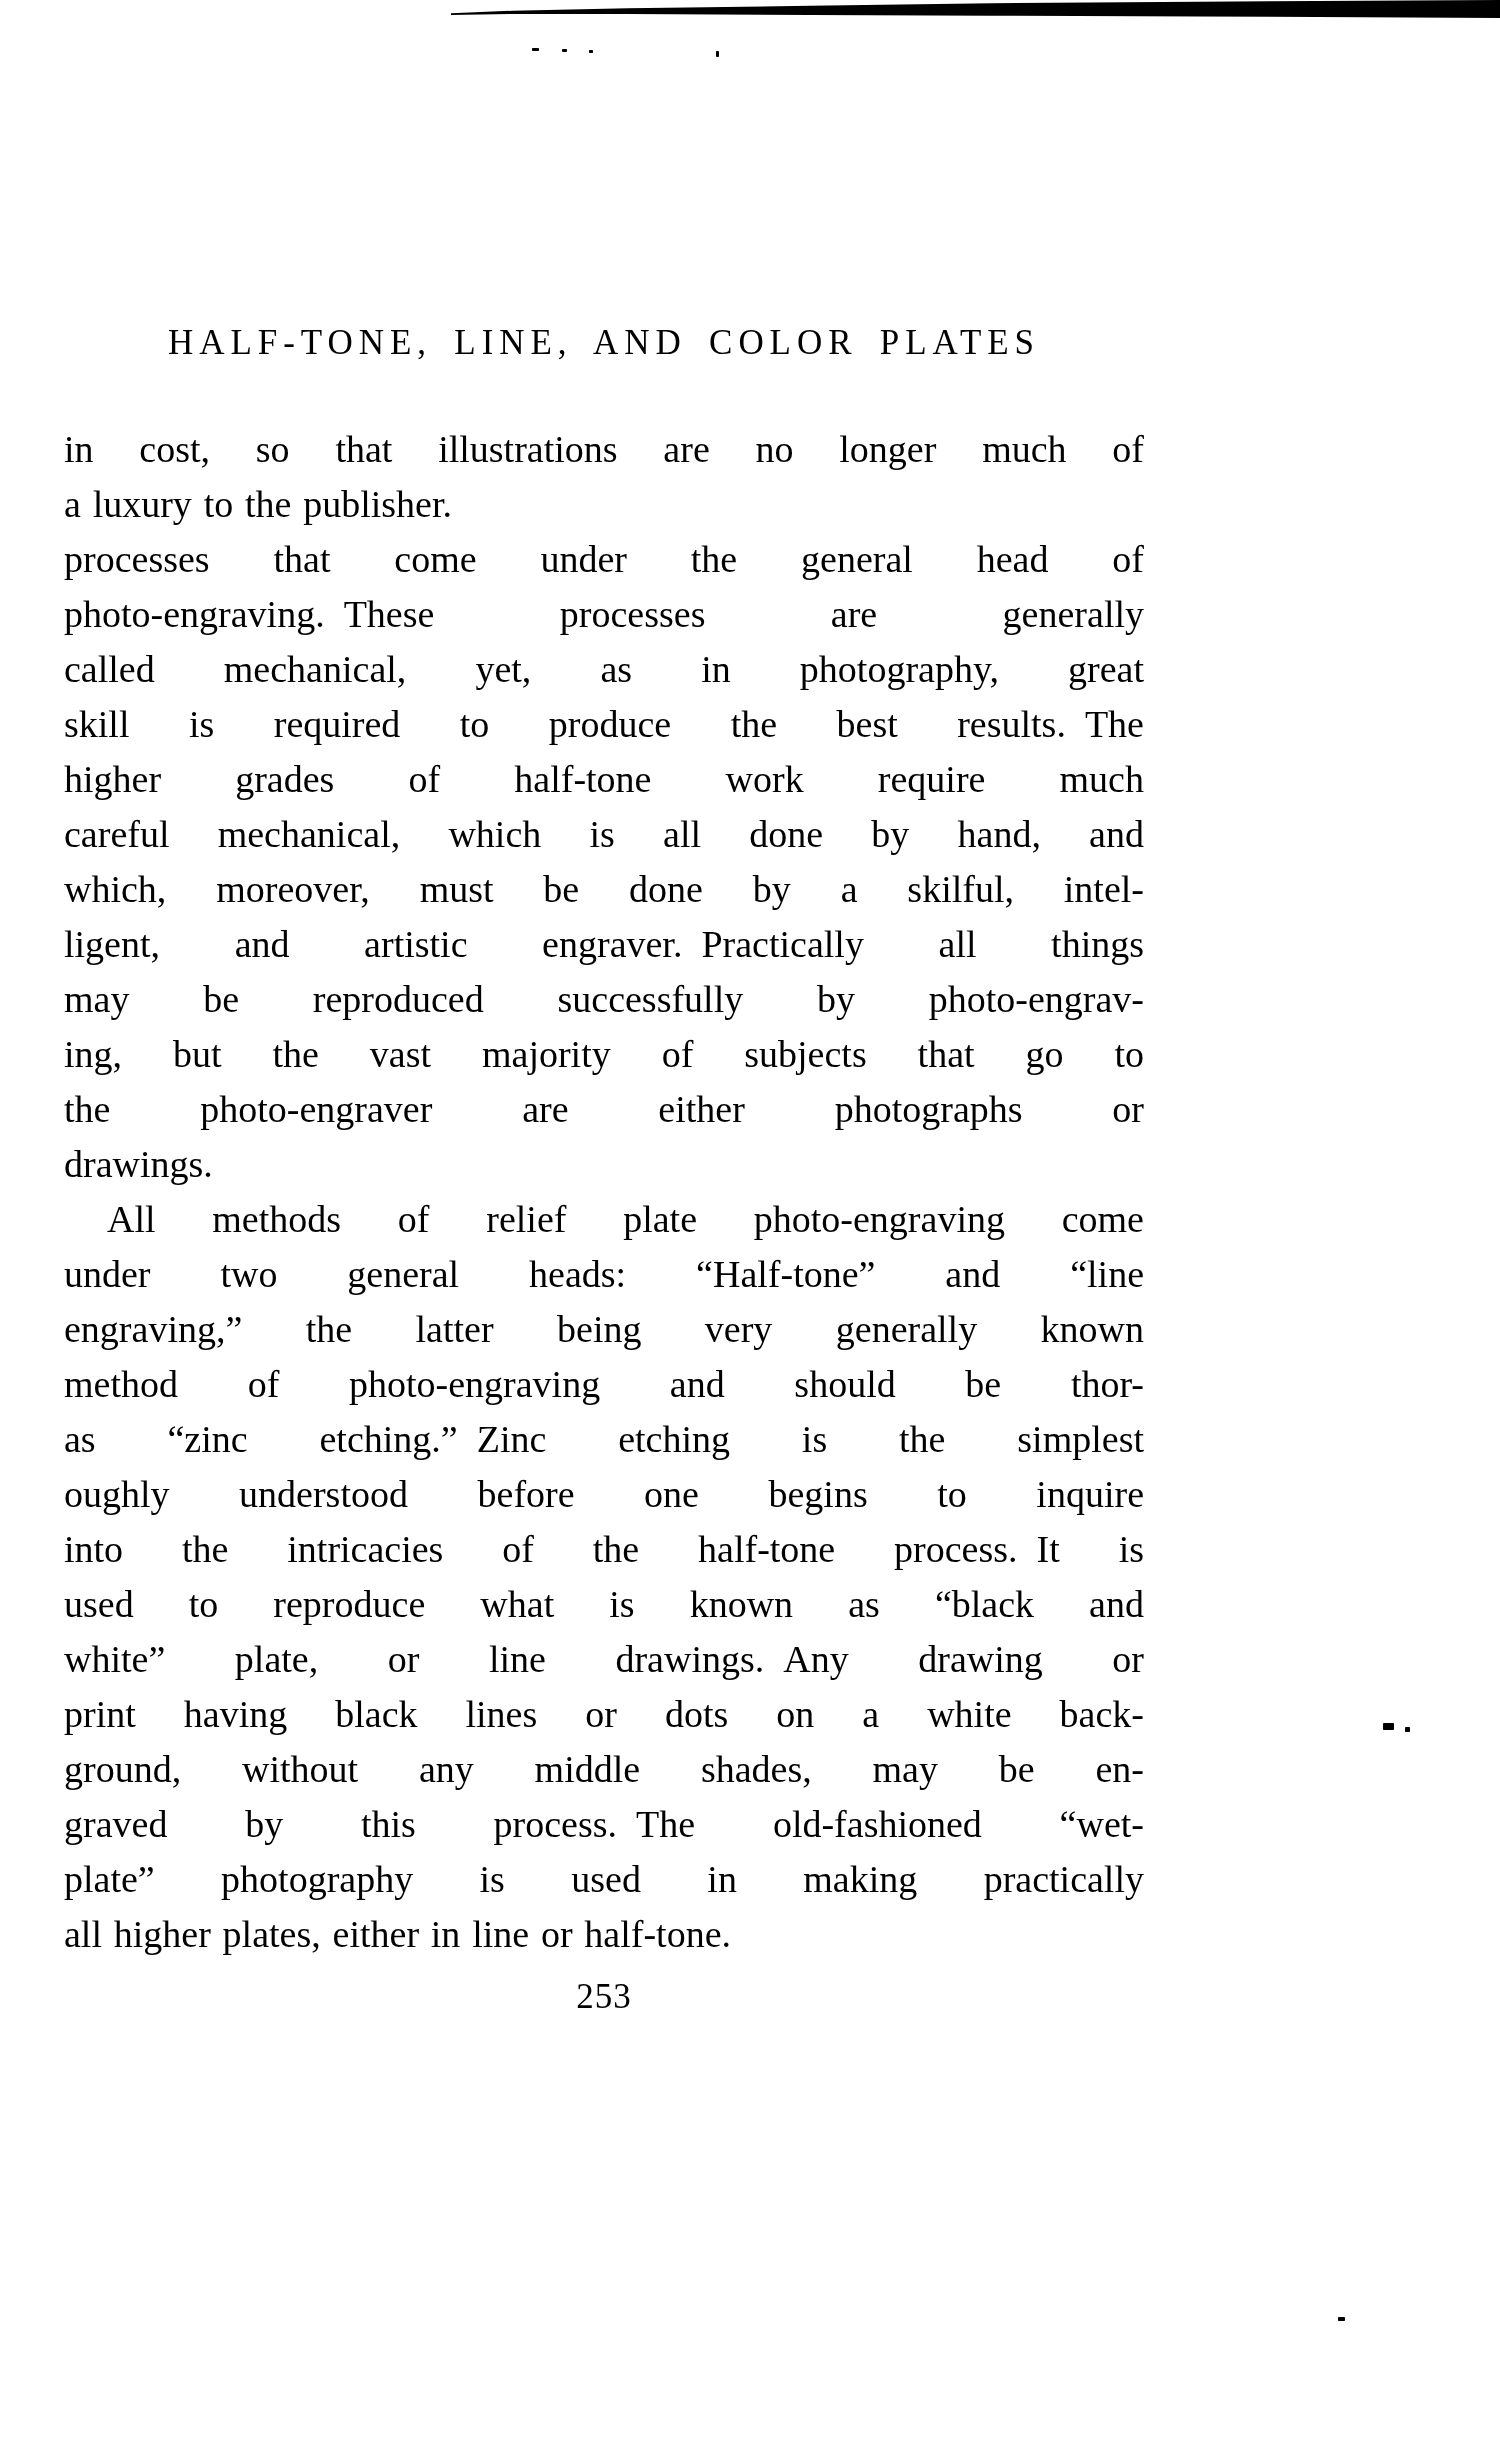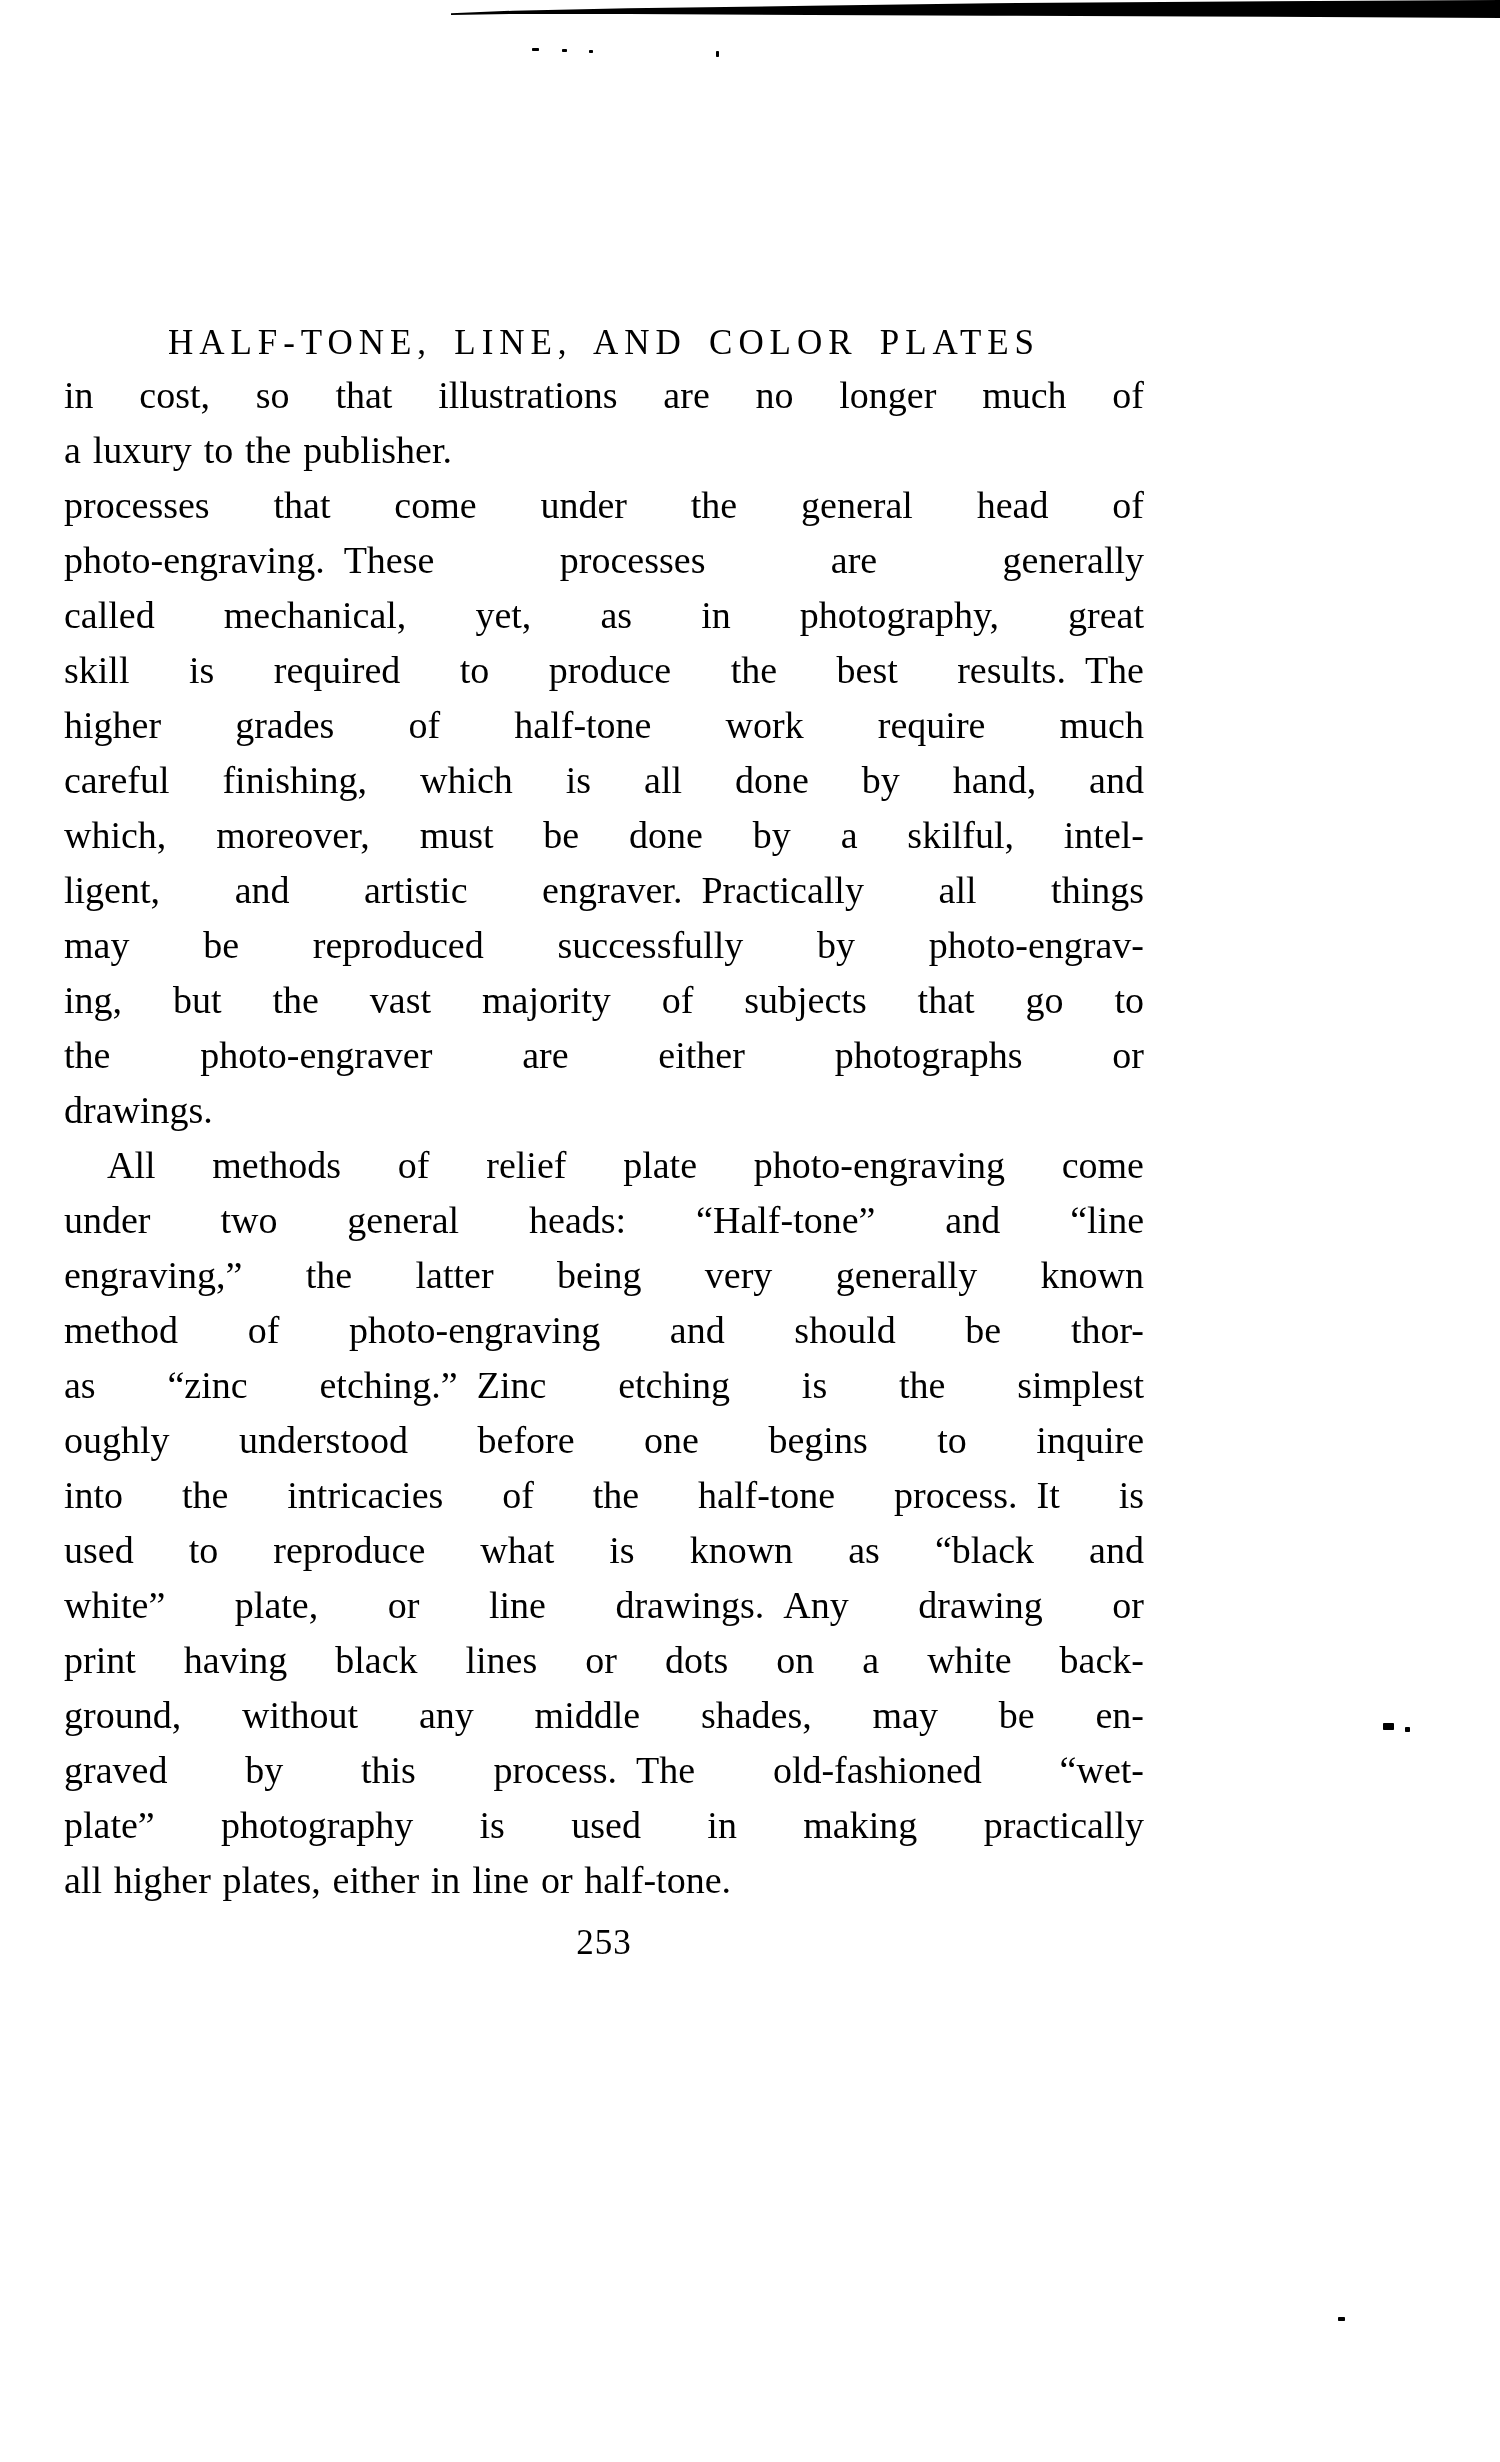--- a/index.html
+++ b/index.html
@@ -26,20 +26,21 @@
   }
   .header{
     margin-top:318px;
     font-size:35px;line-height:50px;
     text-align:center;
     letter-spacing:0.17em;
     word-spacing:0.22em;
     white-space:nowrap;
   }
   .body-text{
+    margin-top:54px;
     font-size:38px;line-height:55px;
     word-spacing:0.06em;
     font-family:Liberation Serif, serif;
   }
   .line{
     width:100%;
     text-align:justify;
     text-align-last:justify;
     white-space:normal;
     height:55px;
@@ -75,21 +76,21 @@
   <div class="text-column">
     <div class="header">HALF-TONE, LINE, AND COLOR PLATES</div>
     <div class="body-text">
         <div class="line">in cost, so that illustrations are no longer much of</div>
         <div class="line nojust">a luxury to the publisher.</div>
         <div class="line">processes that come under the general head of</div>
         <div class="line">photo-engraving. These processes are generally</div>
         <div class="line">called mechanical, yet, as in photography, great</div>
         <div class="line">skill is required to produce the best results. The</div>
         <div class="line">higher grades of half-tone work require much</div>
-        <div class="line">careful finishing, which is all done by hand, and</div>
+        <div class="line">careful mechanical, which is all done by hand, and</div>
         <div class="line">which, moreover, must be done by a skilful, intel-</div>
         <div class="line">ligent, and artistic engraver. Practically all things</div>
         <div class="line">may be reproduced successfully by photo-engrav-</div>
         <div class="line">ing, but the vast majority of subjects that go to</div>
         <div class="line">the photo-engraver are either photographs or</div>
         <div class="line nojust">drawings.</div>
         <div class="line indent">All methods of relief plate photo-engraving come</div>
         <div class="line">under two general heads: “Half-tone” and “line</div>
         <div class="line">engraving,” the latter being very generally known</div>
         <div class="line">method of photo-engraving and should be thor-</div>

